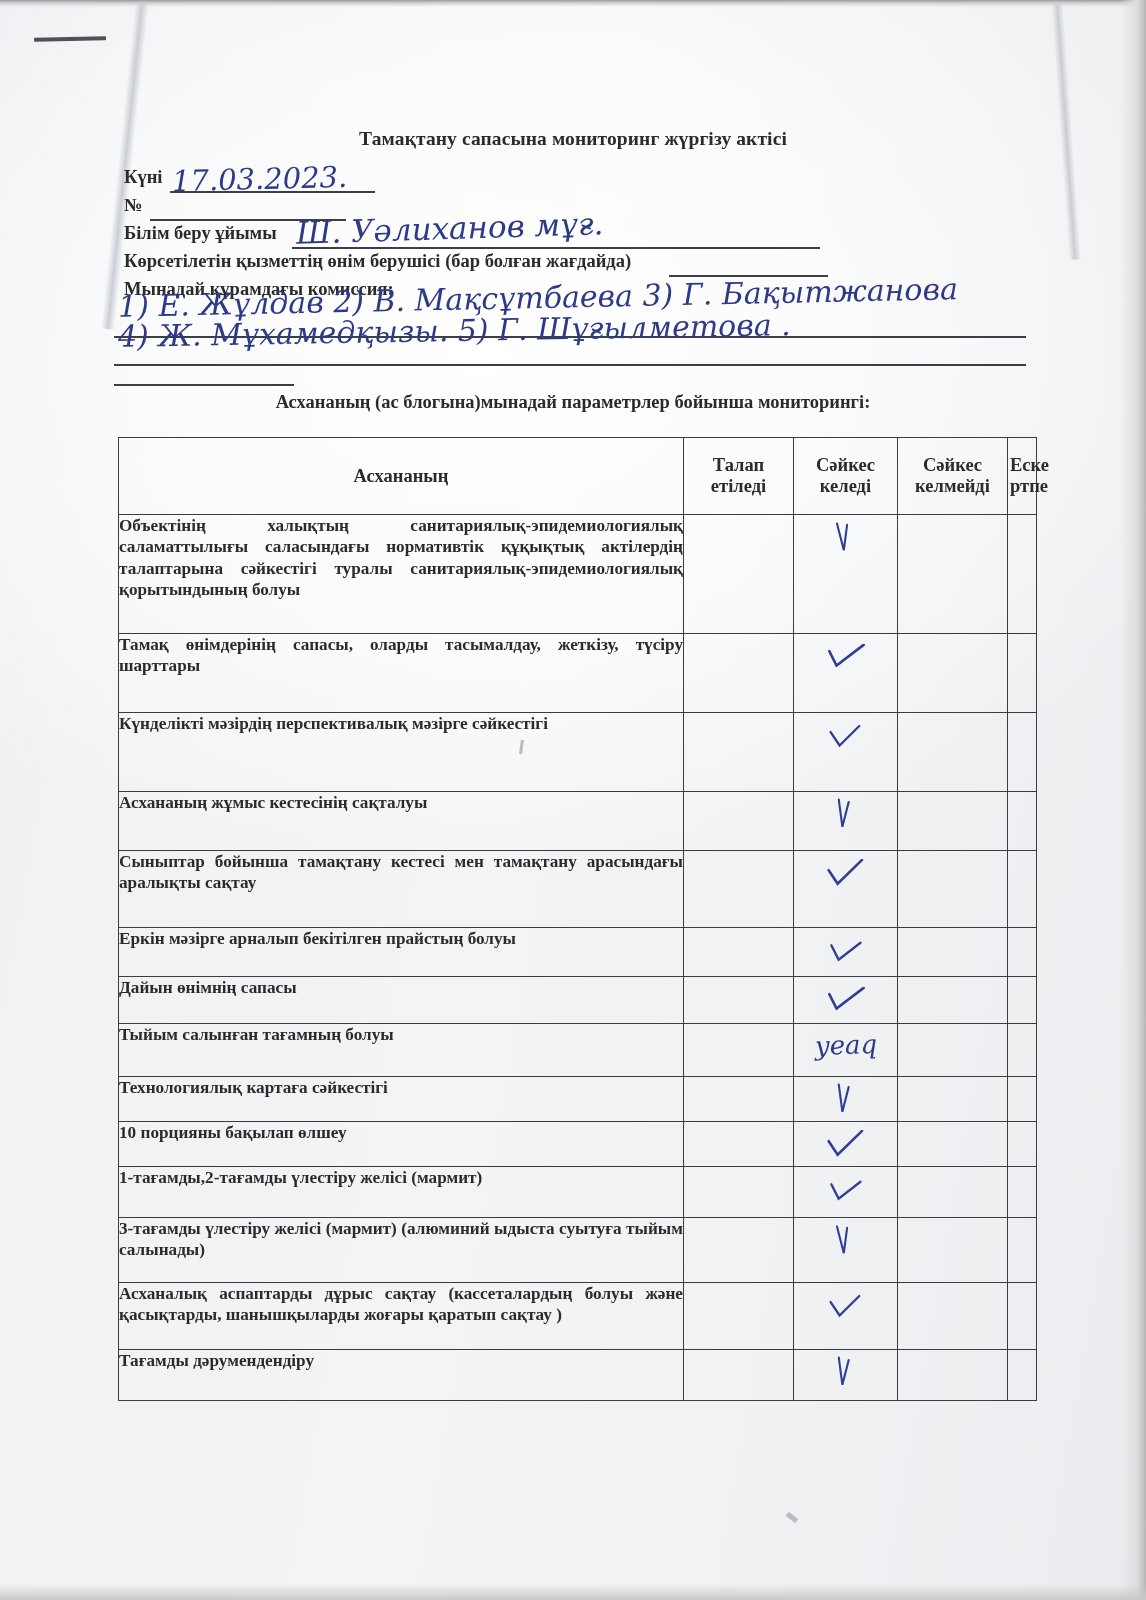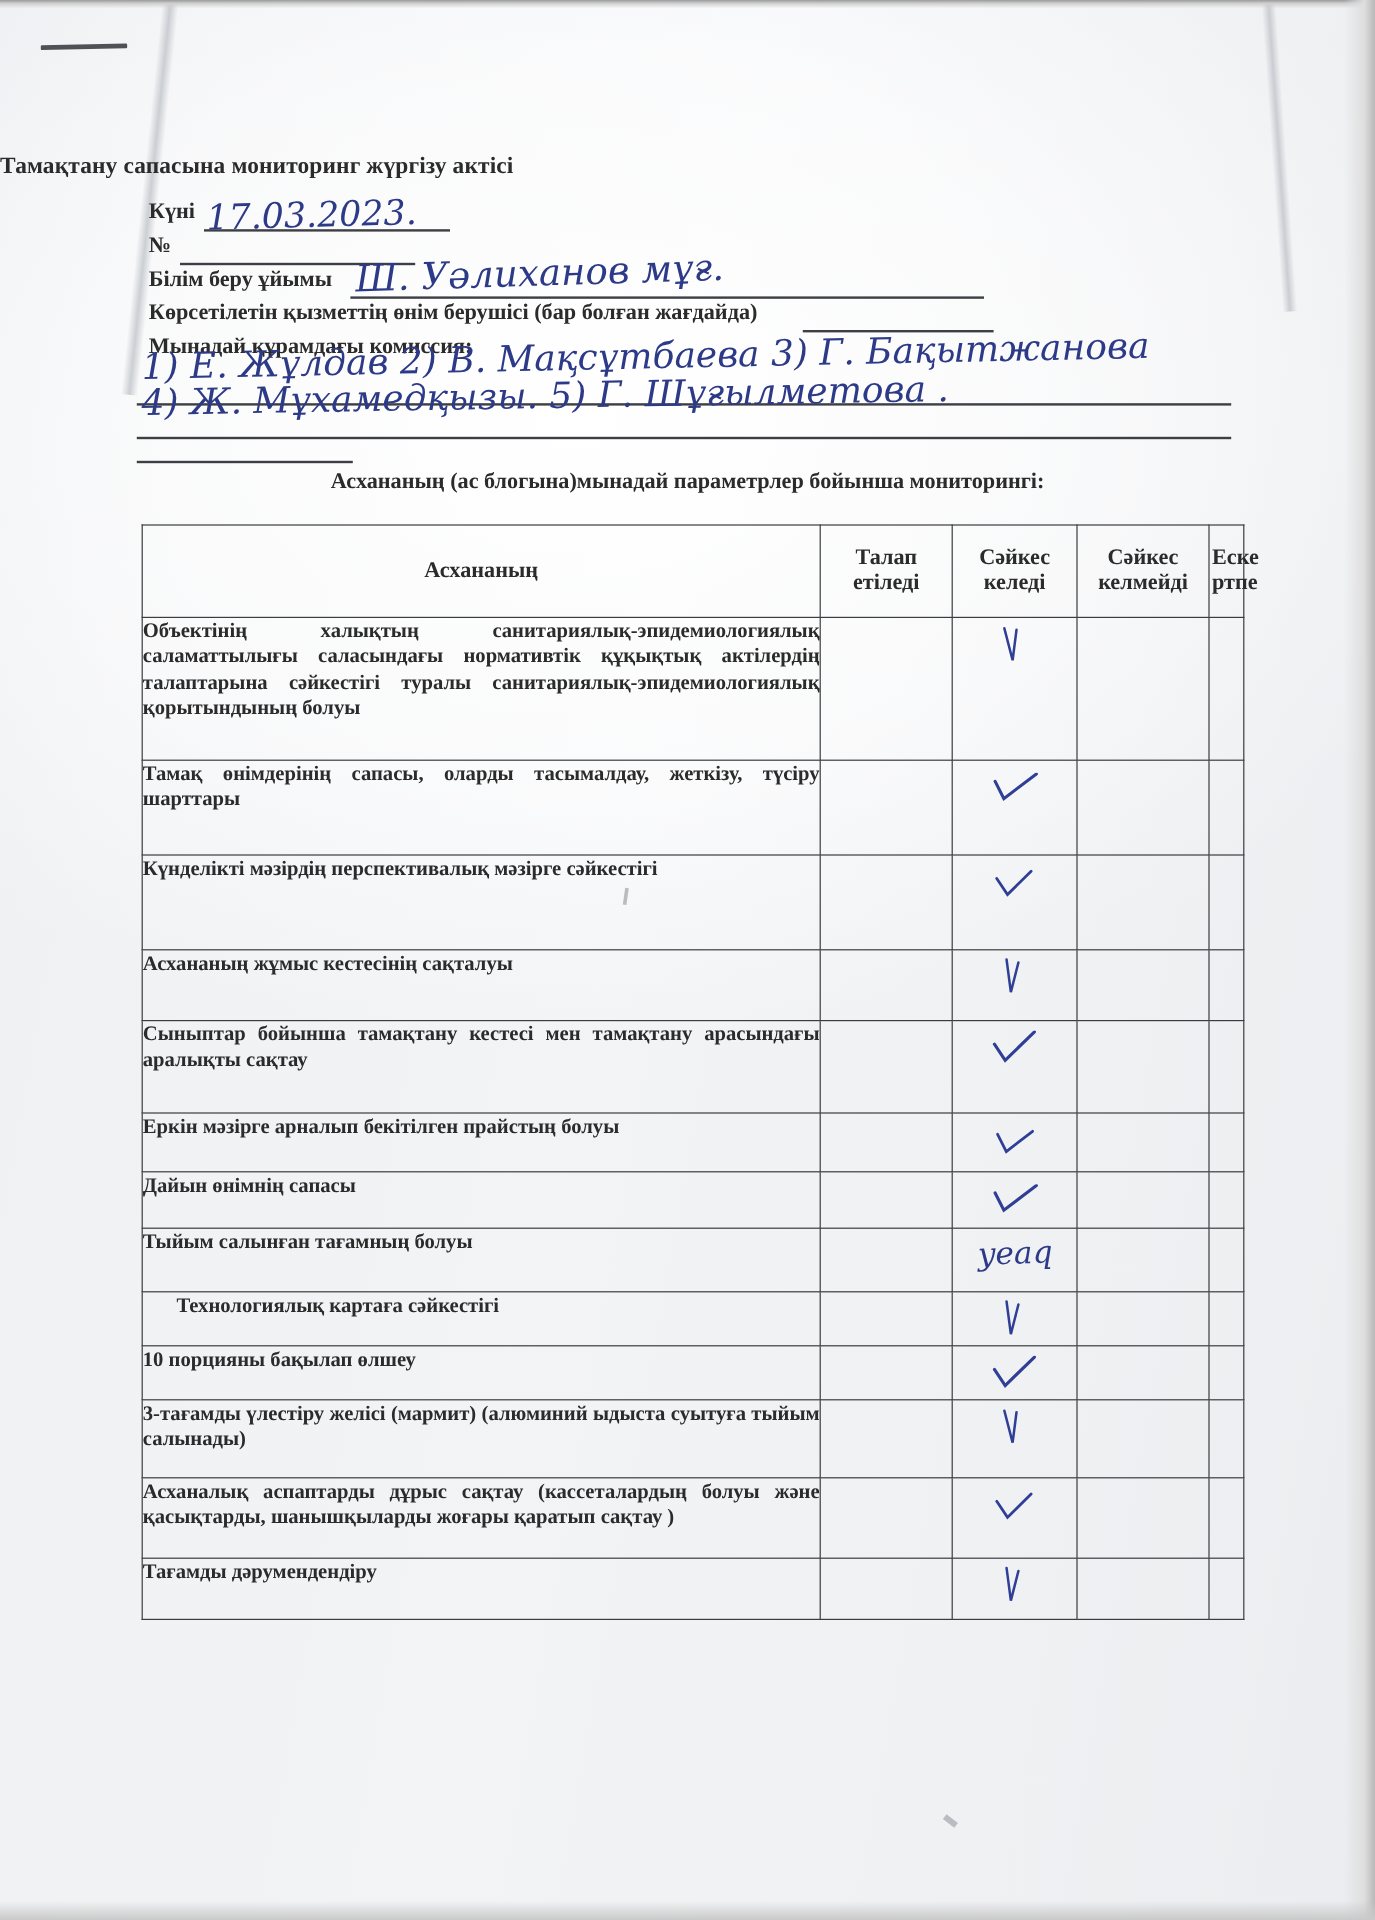--- a/index.html
+++ b/index.html
@@ -65,20 +65,21 @@
   .speck {
     position: absolute;
     background: #b9bcc0;
     pointer-events: none;
   }
 
   .title {
     position: absolute;
     left: 0; right: 0;
     top: 128px;
+    text-align: center;
     font-weight: bold;
     font-size: 19.5px;
     letter-spacing: 0.1px;
   }
 
   .fields {
     position: absolute;
     left: 124px;
     top: 168px;
     width: 900px;
@@ -366,39 +367,52 @@
         <tr>
           <td class="indicator" style="height: 52px;">Тыйым салынған тағамның болуы</td>
           <td class="mark"></td>
           <td class="mark">
             <span class="word-mark">yeaq</span>
           </td>
           <td class="mark"></td>
           <td class="mark"></td>
         </tr>
         <tr>
-          <td class="indicator" style="height: 44px; padding-left: 28px;">Технологиялық картаға сәйкестігі</td>
+          <td class="indicator" style="height: 44px;">Технологиялық картаға сәйкестігі</td>
           <td class="mark"></td>
           <td class="mark">
             <span class="tick" style="top: 6px; transform: translateX(-50%) rotate(3deg);">
               <svg width="24" height="34" viewBox="0 0 24 34">
                 <path d="M4 2 L9 29 L14 4" fill="none" stroke="currentColor" stroke-width="2.1" stroke-linecap="round"></path>
               </svg>
             </span>
           </td>
           <td class="mark"></td>
           <td class="mark"></td>
         </tr>
         <tr>
           <td class="indicator" style="height: 44px;">10 порцияны бақылап өлшеу</td>
           <td class="mark"></td>
           <td class="mark">
             <span class="tick" style="top: 9px; transform: translateX(-50%) rotate(-4deg);">
               <svg width="40" height="28" viewBox="0 0 40 28">
                 <path d="M3 9 L11 23 L37 1" fill="none" stroke="currentColor" stroke-width="2.6" stroke-linecap="round"></path>
+              </svg>
+            </span>
+          </td>
+          <td class="mark"></td>
+          <td class="mark"></td>
+        </tr>
+        <tr>
+          <td class="indicator" style="height: 50px;">1-тағамды,2-тағамды үлестіру желісі  (мармит)</td>
+          <td class="mark"></td>
+          <td class="mark">
+            <span class="tick" style="top: 12px; transform: translateX(-50%) rotate(3deg);">
+              <svg width="34" height="24" viewBox="0 0 34 24">
+                <path d="M2 6 L10 20 L31 2" fill="none" stroke="currentColor" stroke-width="2.3" stroke-linecap="round"></path>
               </svg>
             </span>
           </td>
           <td class="mark"></td>
           <td class="mark"></td>
         </tr>
         <tr>
           <td class="indicator" style="height: 64px;">3-тағамды үлестіру желісі   (мармит) (алюминий ыдыста суытуға тыйым салынады)</td>
           <td class="mark"></td>
           <td class="mark">

